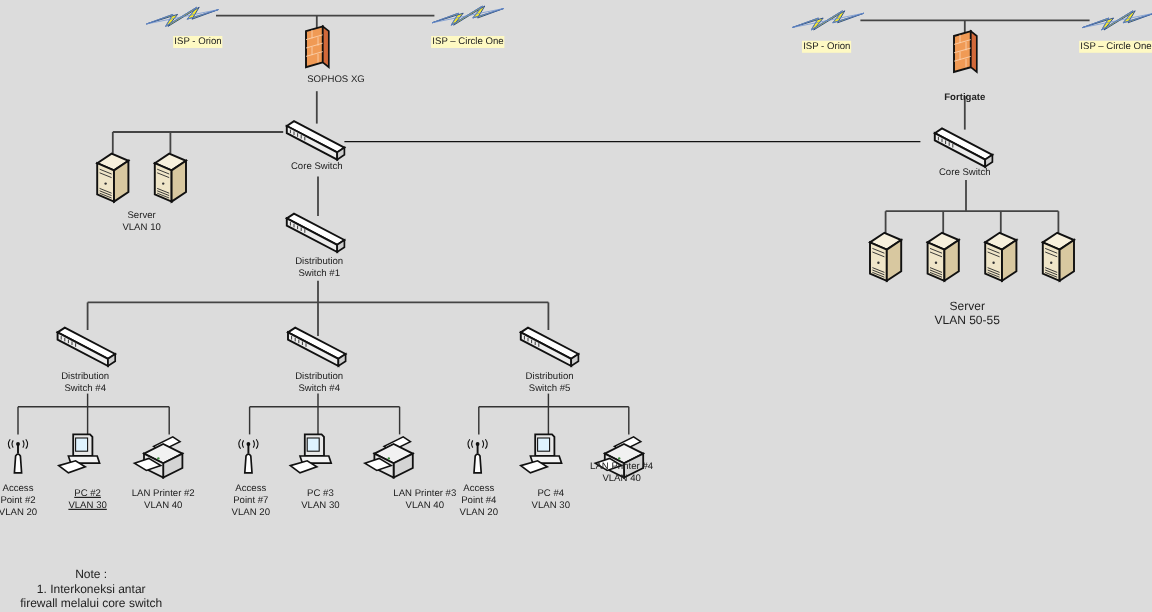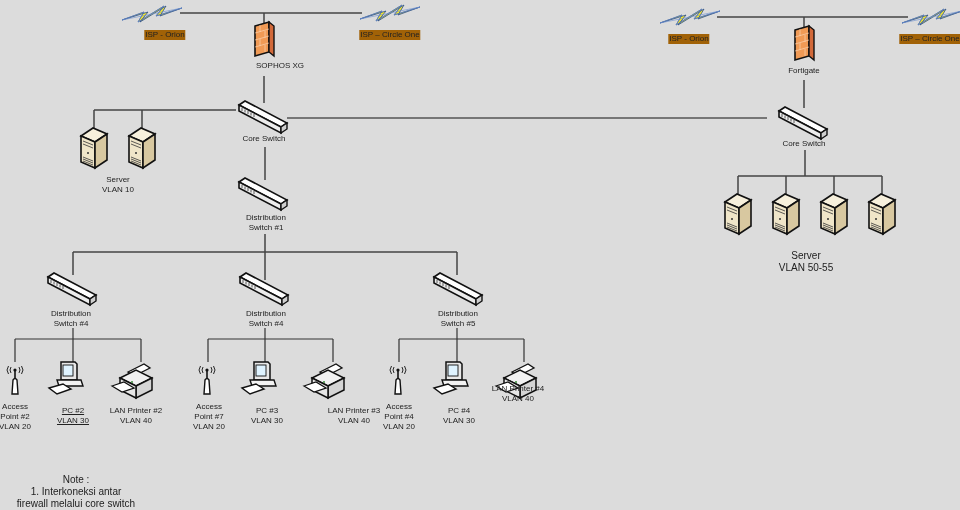--- a/index.html
+++ b/index.html
@@ -1,20 +1,20 @@
 <!DOCTYPE html>
 <html><head>
 <meta charset="utf-8">
 <style>
   html, body { margin:0; padding:0; }
   body { width:960px; height:510px; background:#dcdcdc; position:relative; overflow:hidden; font-family:"Liberation Sans", sans-serif; }
   #canvas { position:absolute; left:0; top:0; width:960px; height:510px; }
   .lbl { position:absolute; font-size:8px; color:#222; text-align:center; line-height:10px; white-space:nowrap; transform:translateX(-50%); }
   .lbl.big { font-size:10px; line-height:12px; }
-  .lbl.isp { background:#a16207; padding:0 1px; }
+  .lbl.isp { background:#fef9c3; padding:0 1px; }
   .note { position:absolute; font-size:10px; line-height:12px; color:#222; text-align:center; transform:translateX(-50%); white-space:nowrap;margin-top:15px; }
 </style>
 </head>
 <body>
 
 <svg id="canvas" width="960" height="510" viewBox="0 0 960 510">
   <defs>
     <g id="bolt">
       <polygon points="-30,6 -8,-2 -14,8 12,-8 4,2 30,-6 8,2 14,-8 -12,8 -4,-2" fill="#f5e62a" stroke="#2a4d8a" stroke-width="0.8"></polygon>
       <polygon points="-30,6 -8,-2 -14,8 12,-8 4,2 30,-6" fill="none" stroke="#6a8fd0" stroke-width="0.6"></polygon>
@@ -218,21 +218,21 @@
   <div>PC #4</div>
   <div>VLAN 30</div>
 </div>
 <div class="lbl" style="left:518px;top:384px;">
   <div>LAN Printer #4</div>
   <div>VLAN 40</div>
 </div>
 
 <div class="lbl isp" style="left:689px;top:34px;">ISP - Orion</div>
 <div class="lbl isp" style="left:930px;top:34px;">ISP – Circle One</div>
-<div class="lbl" style="left:804px;top:66px;">Fortigate</div>
+<div class="lbl" style="left:804px;top:76px;font-weight:bold;">Fortigate</div>
 <div class="lbl" style="left:804px;top:139px;">Core Switch</div>
 <div class="lbl big" style="left:806px;top:250px;">
   <div>Server</div>
   <div>VLAN 50-55</div>
 </div>
 
 <div class="note" style="left:76px;top:459px;">
   <div>Note :</div>
   <div>1. Interkoneksi antar</div>
   <div>firewall melalui core switch</div>

